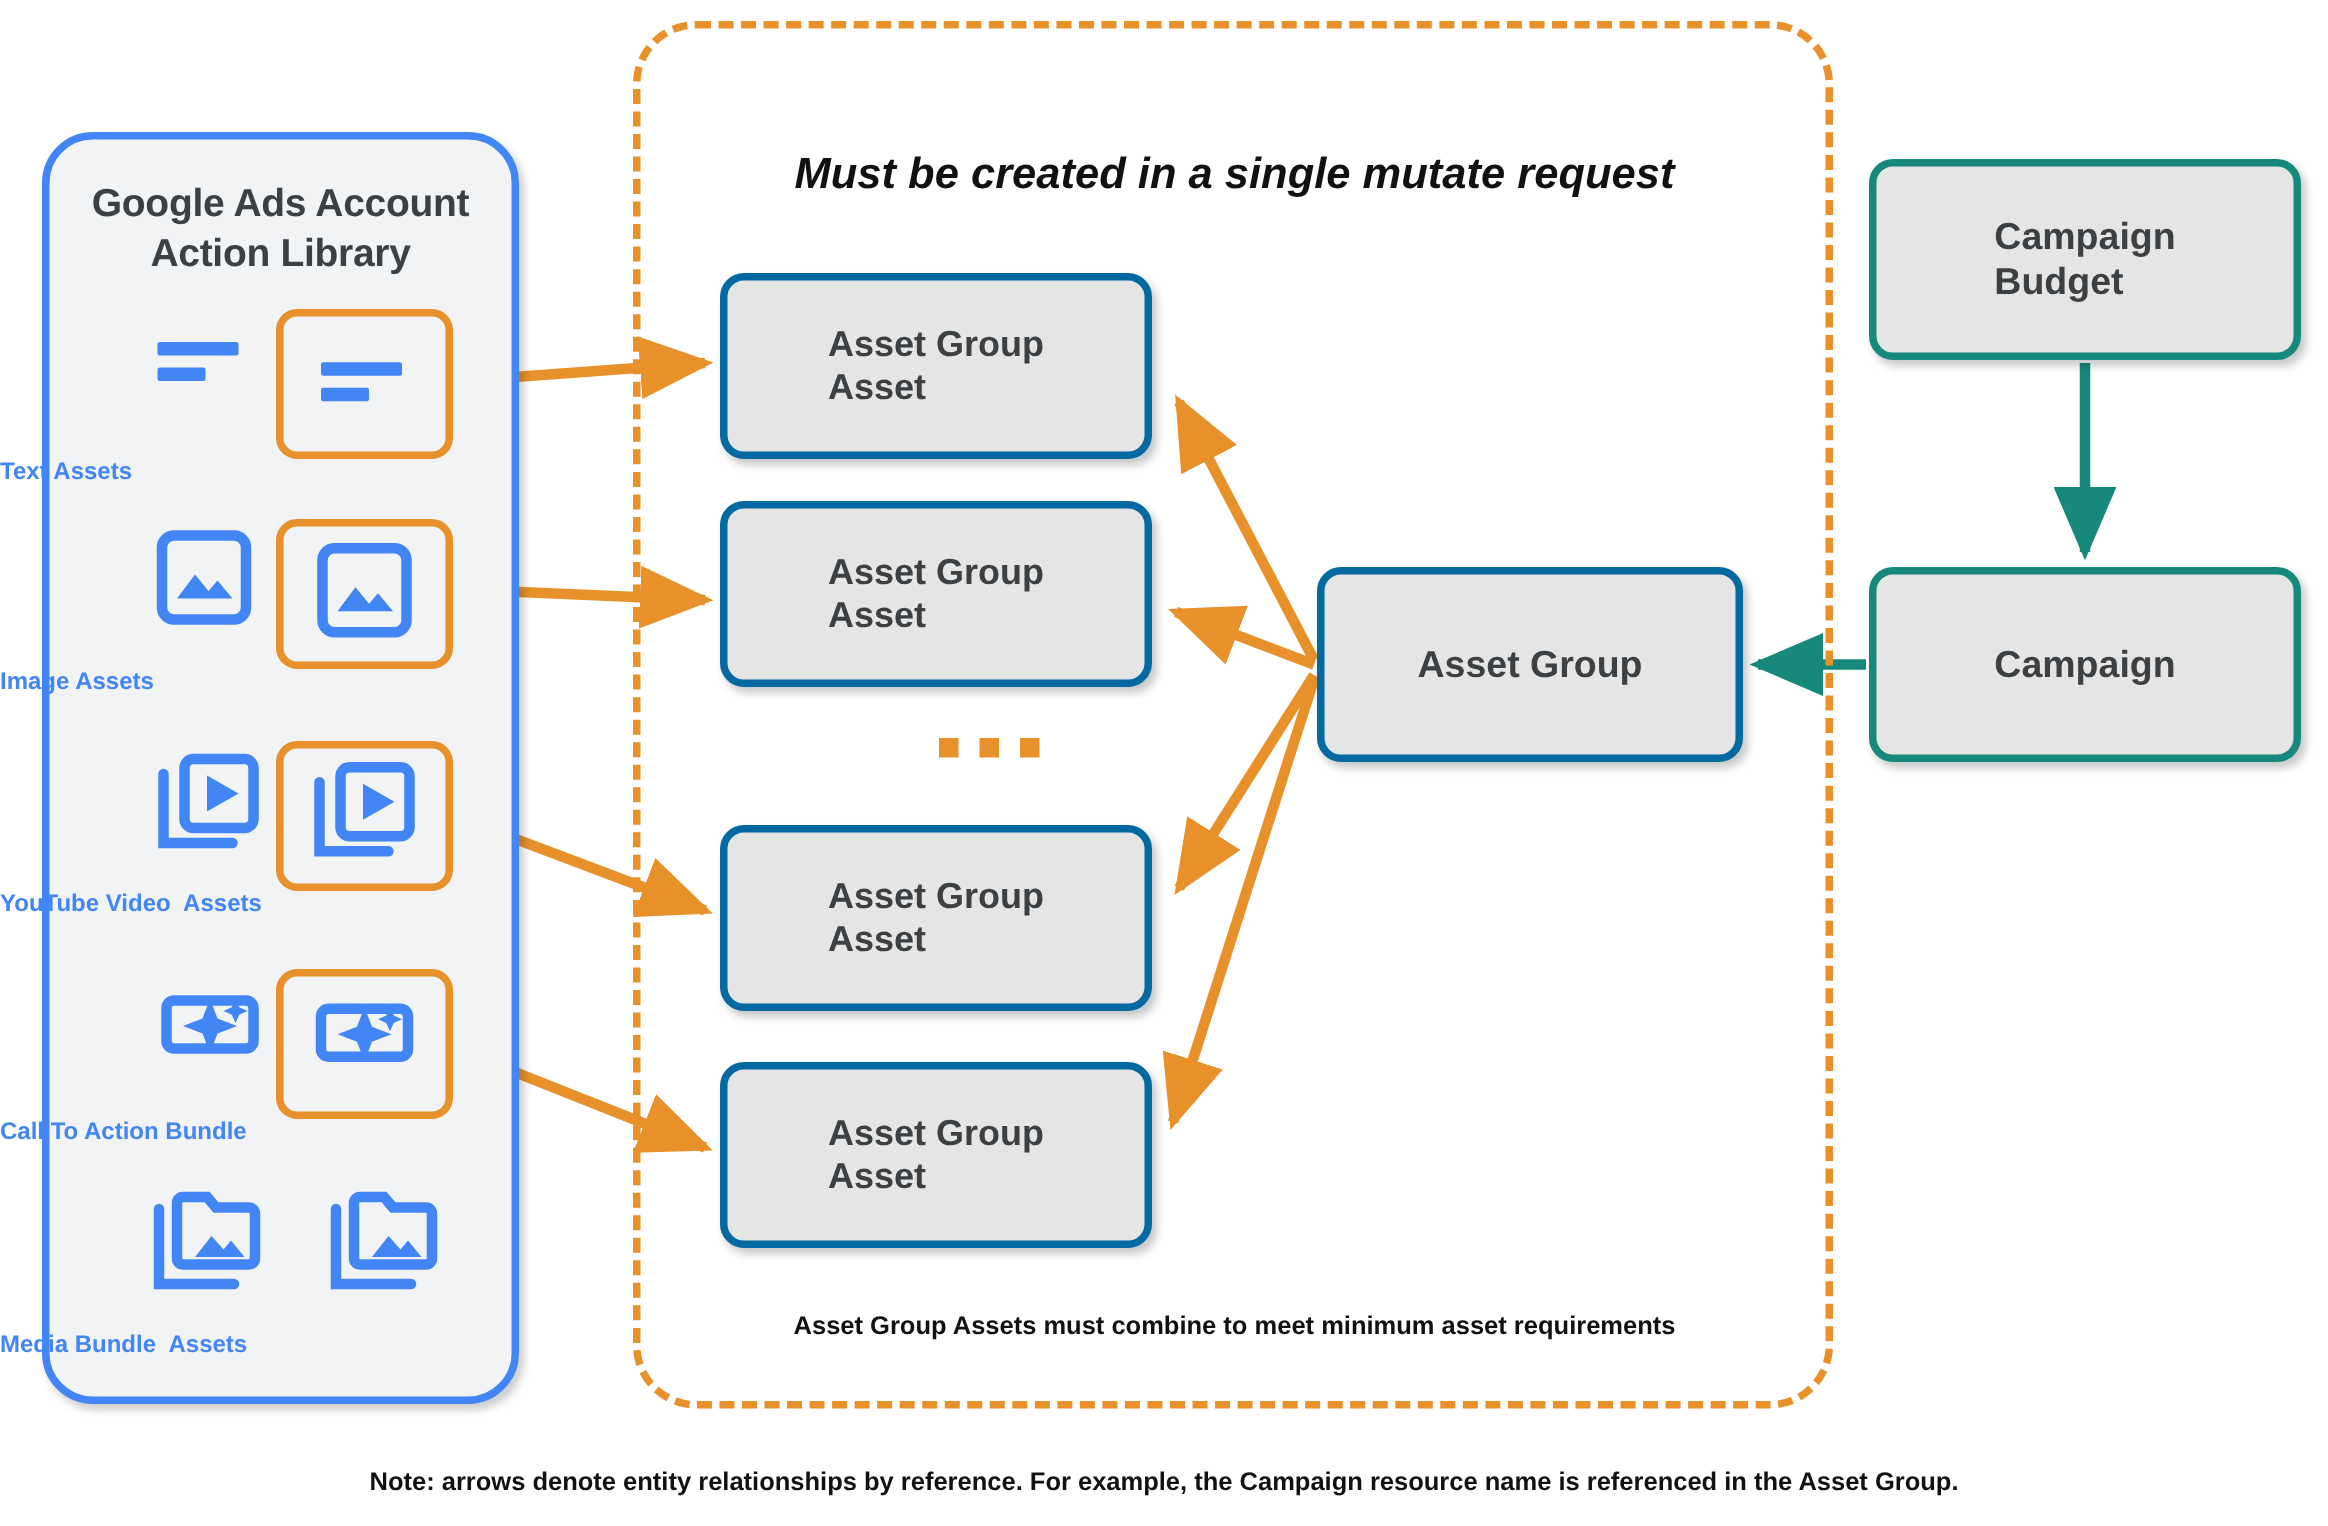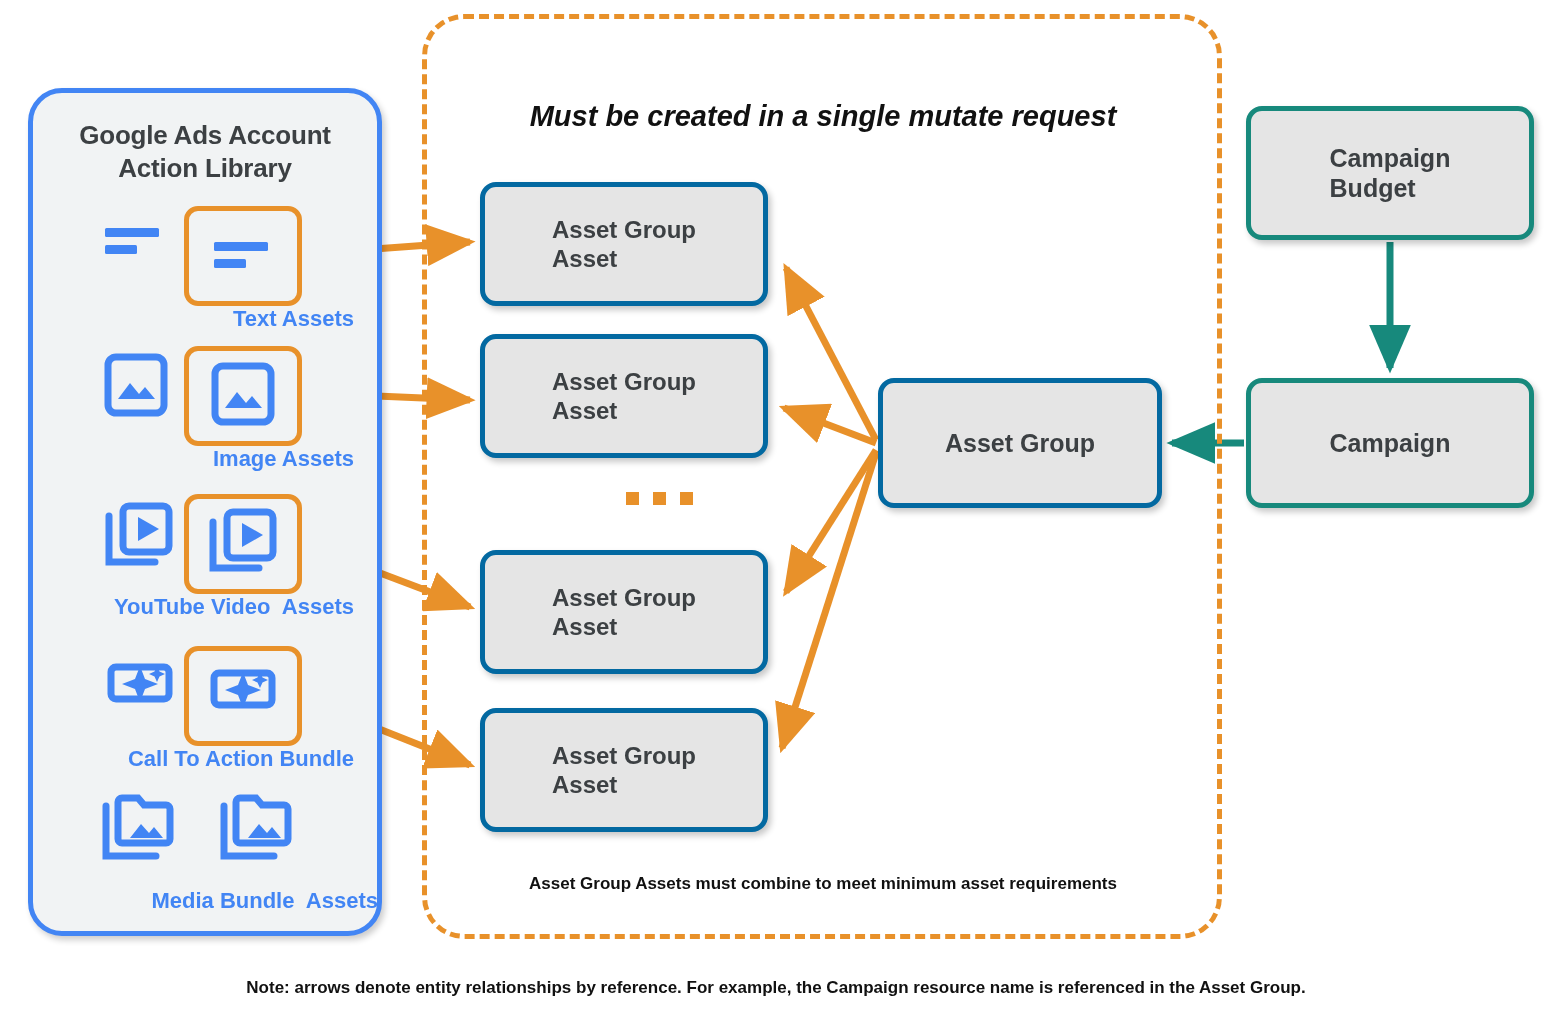--- a/index.html
+++ b/index.html
@@ -9,42 +9,42 @@
     font-family:"Liberation Sans", sans-serif;
     position:relative;overflow:hidden;
   }
   #stage{position:absolute;left:0;top:0;width:1552px;height:1017px;}
 
   
   #edges{position:absolute;left:0;top:0;width:1552px;height:1017px;pointer-events:none;}
 
   
   .panel-library{
-    position:absolute;left:28px;top:88px;width:354px;height:848px;
+    position:absolute;left:28px;top:88px;width:318px;height:848px;
     background:#f1f3f4;border:5px solid #4285f4;border-radius:34px;
     box-shadow:3px 4px 6px rgba(0,0,0,.20);
     box-sizing:border-box;
   }
   .panel-title{
     position:absolute;left:0;top:26px;width:100%;
     text-align:center;font-size:26px;font-weight:700;color:#3c4043;
     line-height:1.28;letter-spacing:-.2px;
   }
 
   .asset-row{position:absolute;left:0;width:354px;}
   .asset-icons{position:absolute;left:0;top:0;width:354px;height:92px;}
   .icon-plain{position:absolute;left:103px;top:6px;}
   .icon-boxed{
     position:absolute;left:184px;top:-6px;width:118px;height:100px;
     border:5px solid #e8912a;border-radius:14px;box-sizing:border-box;
   }
   .icon-boxed .glyph{position:absolute;left:50%;top:50%;transform:translate(-50%,-50%);}
   .asset-label{
-    position:absolute;left:0;top:94px;width:354px;text-align:right;
-    font-size:22px;font-weight:700;color:#4285f4;white-space:pre;
+    position:absolute;left:0;top:94px;width:354px;text-align:left;
+    font-size:16px;font-weight:700;color:#4285f4;white-space:pre;
   }
 
   
   .panel-mutate{
     position:absolute;left:422px;top:14px;width:800px;height:925px;
     border:5px dashed #e8912a;border-radius:42px;background:transparent;
     box-sizing:border-box;
   }
   .mutate-heading{
     position:absolute;left:452px;top:52px;width:742px;text-align:center;
@@ -218,21 +218,21 @@
         </svg>
       </div>
       <div class="icon-plain" style="left:218px;top:0;">
         <svg width="80" height="78" viewBox="0 0 80 78">
           <path d="M6 18 L6 68 L56 68" fill="none" stroke="#4285f4" stroke-width="7" stroke-linecap="round"></path>
           <path d="M22 10 h16 l6 7 h22 a4 4 0 0 1 4 4 v30 a4 4 0 0 1 -4 4 h-44 a4 4 0 0 1 -4 -4 v-37 a4 4 0 0 1 4 -4 z" fill="none" stroke="#4285f4" stroke-width="7"></path>
           <path d="M30 50 L41 36 L49 45 L54 39 L63 50 Z" fill="#4285f4"></path>
         </svg>
       </div>
     </div>
-    <div class="asset-label" style="top:100px;margin-left:24px;">Media Bundle  Assets</div>
+    <div class="asset-label" style="top:100px;">Media Bundle  Assets</div>
   </div>
 
   <div class="panel-mutate"></div>
 
   <div class="mutate-heading">
     <div>Must be created in a single mutate request</div>
   </div>
 
   <div class="node orange aga aga1">
     <div>

